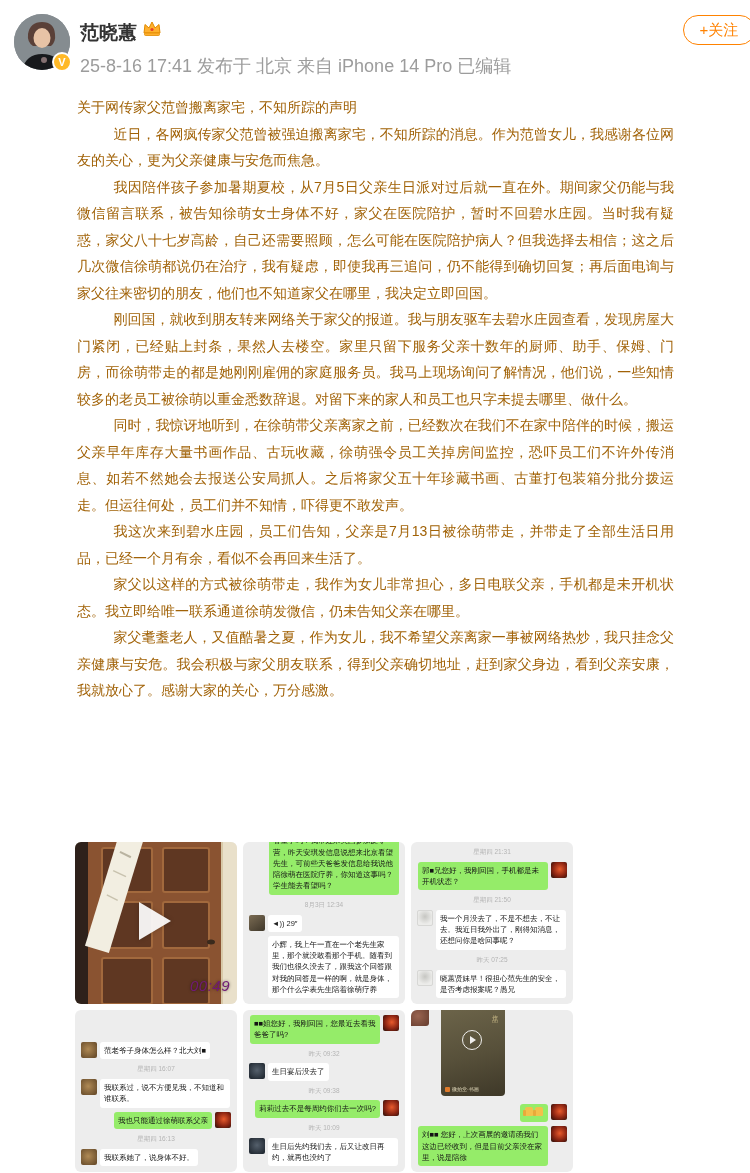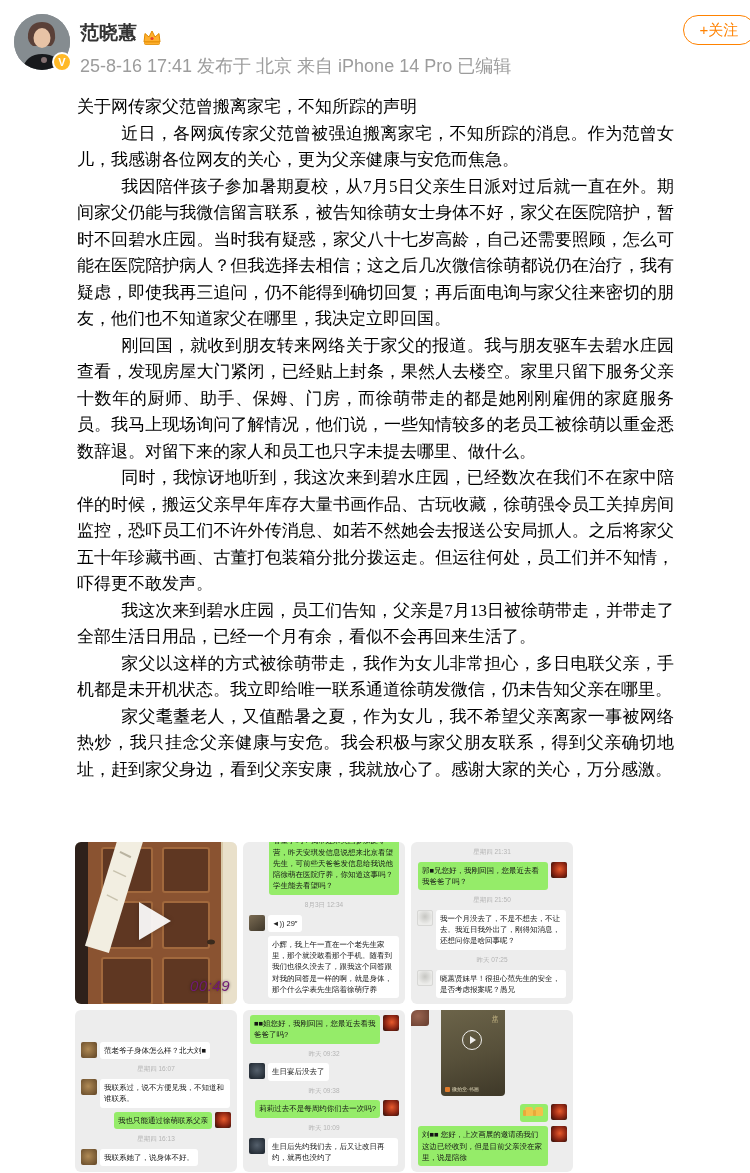--- a/index.html
+++ b/index.html
@@ -14,33 +14,33 @@
     position:absolute;left:14px;top:14px;width:56px;height:56px;border-radius:50%;
     overflow:hidden;background:linear-gradient(135deg,#9aa1a5 0%,#70777b 100%);
   }
   .v-badge{
     position:absolute;left:52px;top:52px;width:20px;height:20px;border-radius:50%;
     background:#ffb927;border:2px solid #ffffff;box-sizing:border-box;
     color:#fff;font-size:11px;font-weight:bold;text-align:center;line-height:16px;
   }
   .uname{
     position:absolute;left:80px;top:20px;font-size:19px;font-weight:bold;color:#333;
-    display:flex;align-items:flex-end;gap:5px;
+    display:flex;align-items:flex-start;gap:5px;
   }
   .crown{width:20px;height:17px;display:inline-block;}
   .meta{position:absolute;left:80px;top:54px;font-size:18px;color:#9c9c9c;}
   .follow-btn{
     position:absolute;left:683px;top:15px;width:72px;height:30px;box-sizing:border-box;
     border:1.5px solid #ff8200;border-radius:16px;background:#fff;color:#ff8200;
     font-size:15px;text-align:center;line-height:27px;cursor:pointer;
   }
   
   .post-text{
     position:absolute;left:77px;top:94px;width:597px;
-    font-size:17px;line-height:26.5px;color:#000000;text-align:justify;font-family:Liberation Serif, serif;
+    font-size:14px;line-height:26.5px;color:#a16207;text-align:justify;
   }
   .post-text p{margin:0;text-indent:2.6em;}
   .post-text p.title{text-indent:0;}
   
   .grid{position:absolute;left:75px;top:842px;width:600px;}
   .grid .row{display:flex;gap:6px;margin-bottom:6px;}
   .cell{
     width:162px;height:162px;border-radius:6px;overflow:hidden;position:relative;
     background:#ededed;flex:none;cursor:pointer;
   }
@@ -124,21 +124,21 @@
 </div>
 <div class="meta">25-8-16 17:41 发布于 北京 来自 iPhone 14 Pro 已编辑</div>
 
 <div class="follow-btn">+关注</div>
 
 <div class="post-text">
   <p class="title">关于网传家父范曾搬离家宅，不知所踪的声明</p>
   <p>近日，各网疯传家父范曾被强迫搬离家宅，不知所踪的消息。作为范曾女儿，我感谢各位网友的关心，更为父亲健康与安危而焦急。</p>
   <p>我因陪伴孩子参加暑期夏校，从7月5日父亲生日派对过后就一直在外。期间家父仍能与我微信留言联系，被告知徐萌女士身体不好，家父在医院陪护，暂时不回碧水庄园。当时我有疑惑，家父八十七岁高龄，自己还需要照顾，怎么可能在医院陪护病人？但我选择去相信；这之后几次微信徐萌都说仍在治疗，我有疑虑，即使我再三追问，仍不能得到确切回复；再后面电询与家父往来密切的朋友，他们也不知道家父在哪里，我决定立即回国。</p>
   <p>刚回国，就收到朋友转来网络关于家父的报道。我与朋友驱车去碧水庄园查看，发现房屋大门紧闭，已经贴上封条，果然人去楼空。家里只留下服务父亲十数年的厨师、助手、保姆、门房，而徐萌带走的都是她刚刚雇佣的家庭服务员。我马上现场询问了解情况，他们说，一些知情较多的老员工被徐萌以重金悉数辞退。对留下来的家人和员工也只字未提去哪里、做什么。</p>
-  <p>同时，我惊讶地听到，我这次来到碧水庄园，已经数次在我们不在家中陪伴的时候，搬运父亲早年库存大量书画作品、古玩收藏，徐萌强令员工关掉房间监控，恐吓员工们不许外传消息、如若不然她会去报送公安局抓人。之后将家父五十年珍藏书画、古董打包装箱分批分拨运走。但运往何处，员工们并不知情，吓得更不敢发声。</p>
+  <p>同时，我惊讶地听到，在徐萌带父亲离家之前，已经数次在我们不在家中陪伴的时候，搬运父亲早年库存大量书画作品、古玩收藏，徐萌强令员工关掉房间监控，恐吓员工们不许外传消息、如若不然她会去报送公安局抓人。之后将家父五十年珍藏书画、古董打包装箱分批分拨运走。但运往何处，员工们并不知情，吓得更不敢发声。</p>
   <p>我这次来到碧水庄园，员工们告知，父亲是7月13日被徐萌带走，并带走了全部生活日用品，已经一个月有余，看似不会再回来生活了。</p>
   <p>家父以这样的方式被徐萌带走，我作为女儿非常担心，多日电联父亲，手机都是未开机状态。我立即给唯一联系通道徐萌发微信，仍未告知父亲在哪里。</p>
   <p>家父耄耋老人，又值酷暑之夏，作为女儿，我不希望父亲离家一事被网络热炒，我只挂念父亲健康与安危。我会积极与家父朋友联系，得到父亲确切地址，赶到家父身边，看到父亲安康，我就放心了。感谢大家的关心，万分感激。</p>
 </div>
 
 <div class="grid">
   <div class="row">
 
     <div class="cell">
       <svg width="162" height="162" viewBox="0 0 162 162">
@@ -187,21 +187,21 @@
         <div class="c-row" style="margin-left:19px;">
           <div class="bub white" style="max-width:130px;font-family:Liberation Serif, serif;">小辉，我上午一直在一个老先生家里，那个就没敢看那个手机。随看到我们也很久没去了，跟我这个回答跟对我的回答是一样的啊，就是身体，那个什么学表先生陪着徐萌疗养</div>
         </div>
       </div>
     </div>
 
     <div class="cell">
       <div class="chat">
         <div class="c-time">星期四 21:31</div>
         <div class="c-row right">
-          <div class="bub green">郭■兄您好，我刚回国，您最近去看我爸爸了吗？</div>
+          <div class="bub green">郭■兄您好，我刚回国，手机都是未开机状态？</div>
           <div class="av fire"></div>
         </div>
         <div class="c-time">星期四 21:50</div>
         <div class="c-row">
           <div class="av sketch"></div>
           <div class="bub white">我一个月没去了，不是不想去，不让去。我近日我外出了，刚得知消息，还想问你是啥回事呢？</div>
         </div>
         <div class="c-time">昨天 07:25</div>
         <div class="c-row">
           <div class="av sketch"></div>

